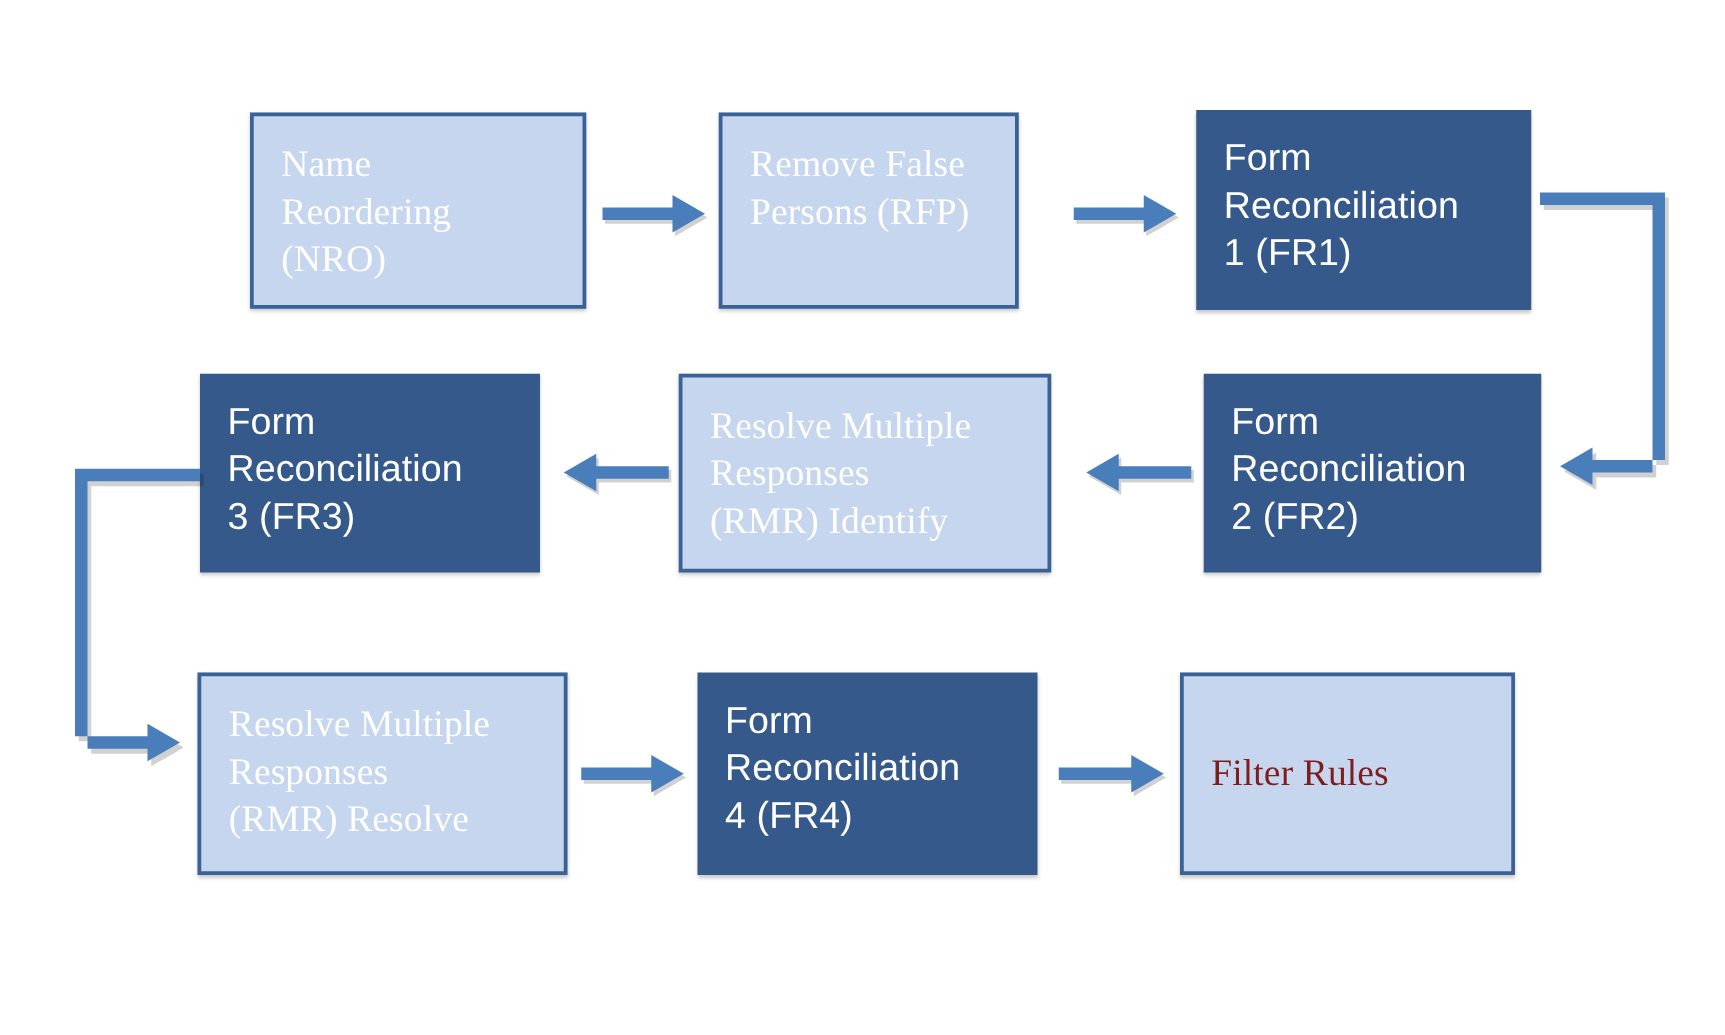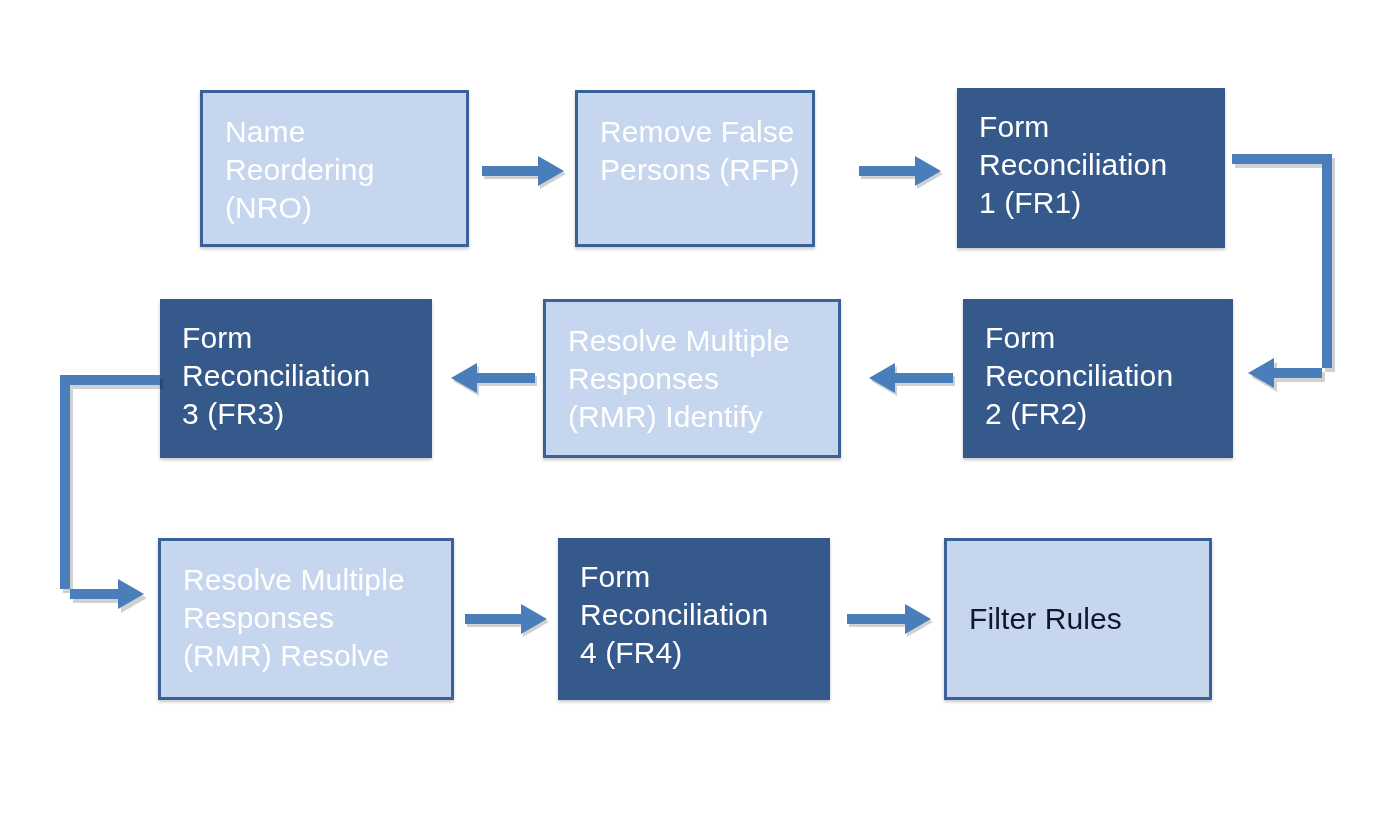--- a/index.html
+++ b/index.html
@@ -25,20 +25,21 @@
     line-height: 38px;
     letter-spacing: 0.1px;
     padding: 20px 0 0 22px;
     white-space: pre-line;
     overflow: hidden;
   }
   .node.light {
     background: #c6d6ee;
     border: 3px solid #6d28d9;
     box-shadow: 0 2px 3px rgba(0,0,0,0.22);
+    font-family: Liberation Serif, serif;
   }
   .node.dark {
     background: #36598c;
     border: 0;
     box-shadow: 0 2px 3px rgba(0,0,0,0.22);
   }
   .node.vcenter {
     display: flex;
     align-items: center;
     padding-top: 0;
@@ -73,21 +74,21 @@
 (RMR) Identify</div>
   <div class="node dark" style="left: 963px; top: 299px; width: 270px; height: 159px; background: rgb(54, 89, 140); color: rgb(255, 255, 255);">Form
 Reconciliation
 2 (FR2)</div>
   <div class="node light" style="left: 158px; top: 538px; width: 296px; height: 162px; background: rgb(198, 214, 238); border-color: rgb(58, 98, 150); color: rgb(255, 255, 255);">Resolve Multiple
 Responses
 (RMR) Resolve</div>
   <div class="node dark" style="left: 558px; top: 538px; width: 272px; height: 162px; background: rgb(54, 89, 140); color: rgb(255, 255, 255);">Form
 Reconciliation
 4 (FR4)</div>
-  <div class="node light vcenter" style="left: 944px; top: 538px; width: 268px; height: 162px; background: rgb(198, 214, 238); border-color: rgb(58, 98, 150); color: #0f172a;">Filter Rules</div>
+  <div class="node light vcenter" style="left: 944px; top: 538px; width: 268px; height: 162px; background: rgb(198, 214, 238); border-color: rgb(58, 98, 150); color: #7f1d1d;">Filter Rules</div>
 
   <div class="conn" style="left: 481px; top: 152px; width: 88px; height: 38px;">
     <svg width="88" height="38" viewBox="0 0 88 38">
       <g transform="translate(1,2)">
         <path d="M0,12 L56,12 L56,2 L82,17 L56,32 L56,22 L0,22 Z" fill="rgba(0,0,0,0.18)" transform="translate(2,3)"></path>
         <path d="M0,12 L56,12 L56,2 L82,17 L56,32 L56,22 L0,22 Z" fill="#4a7ebb"></path>
       </g>
     </svg>
   </div>
 

